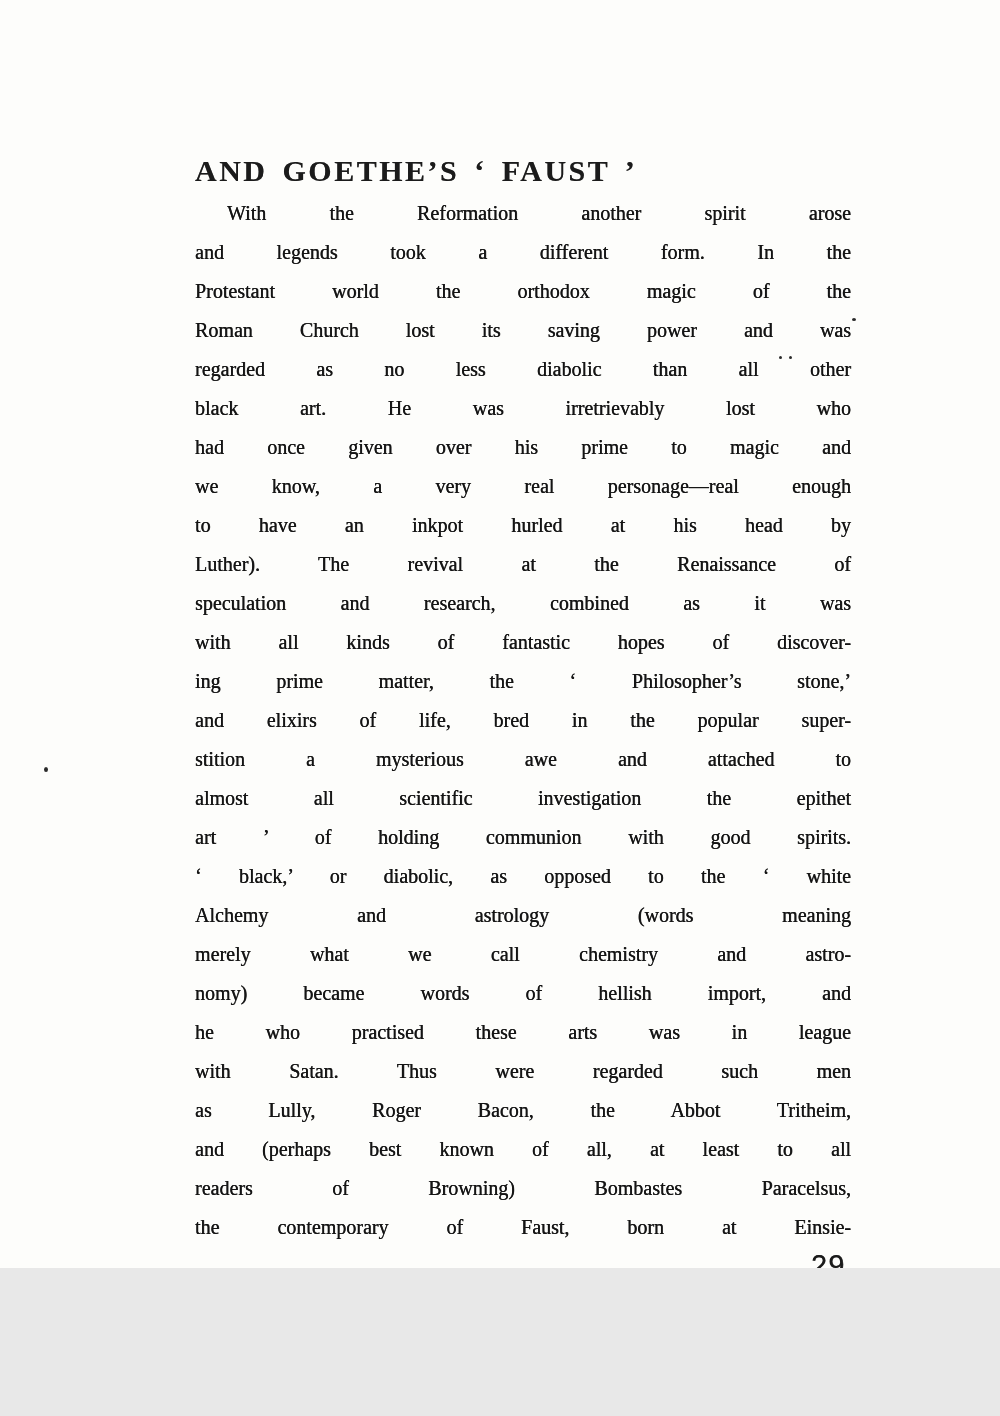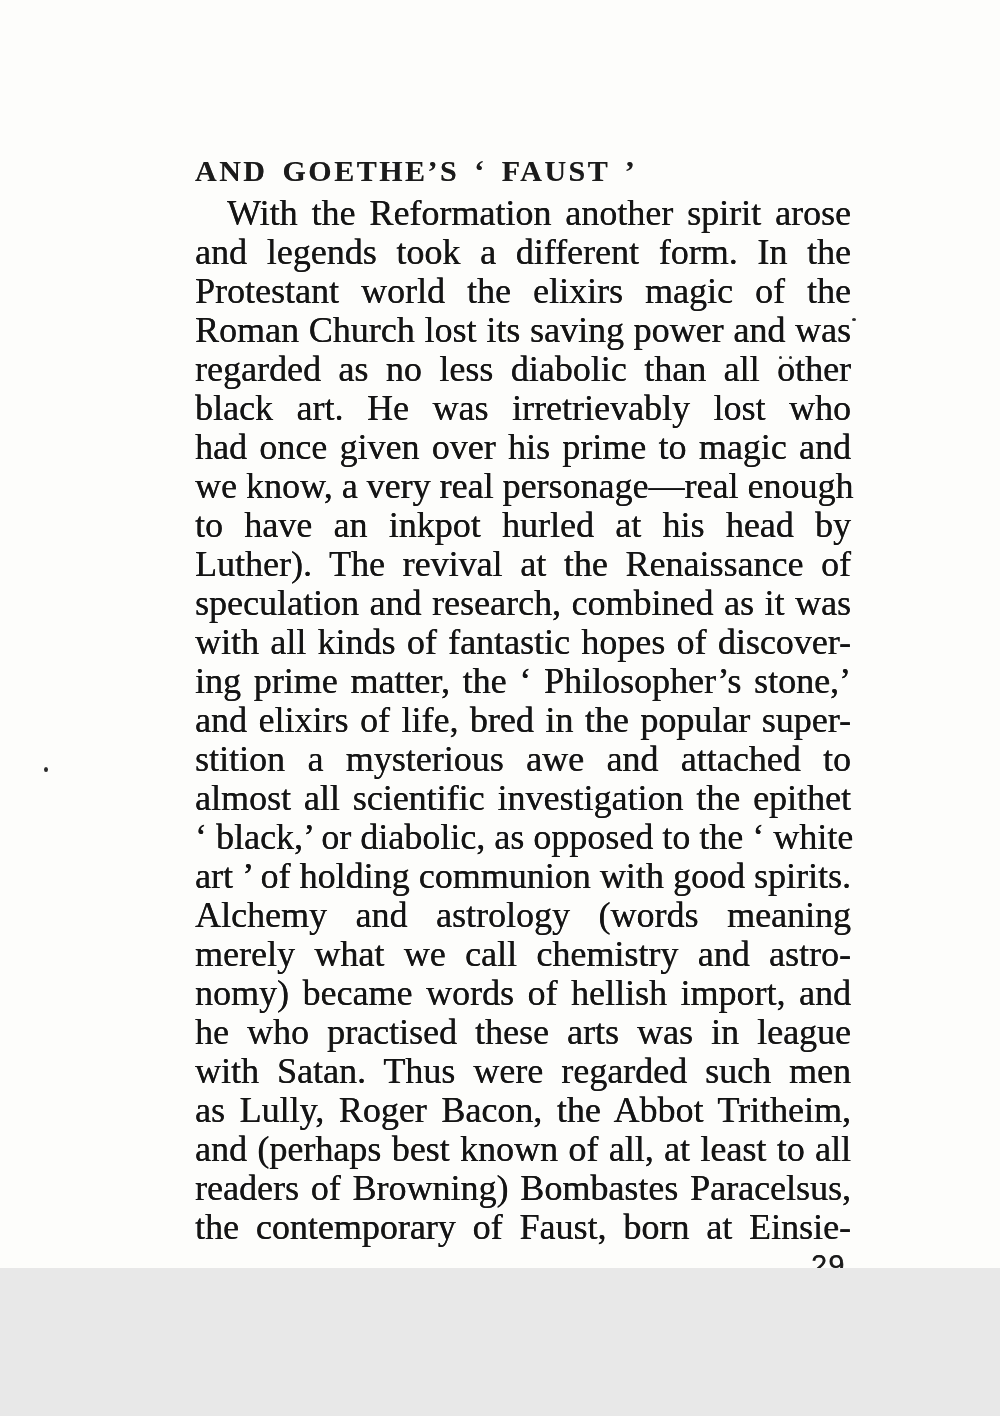--- a/index.html
+++ b/index.html
@@ -29,21 +29,21 @@
     word-spacing: 5px;
     font-weight: bold;
     color: #1b1b1b;
     text-shadow: 0 0 0.6px rgba(20,20,20,0.55);
     white-space: nowrap;
   }
 
   .lines { margin-top: 1px; }
 
   .line {
-    font-size: 36px;
+    font-size: 20px;
     line-height: 39px;
     text-align: justify;
     text-align-last: justify;
     color: #141414;
     text-shadow: 0.35px 0 0 rgba(20,20,20,0.8), 0 0 0.5px rgba(20,20,20,0.45);
     white-space: nowrap; 
   }
   .line.indent { text-indent: 32px; }
 
   .page-number-row {
@@ -72,36 +72,36 @@
 <body>
 
 <div class="page">
   <div class="textblock">
 
     <div class="running-head">AND GOETHE’S ‘ FAUST ’</div>
 
     <div class="lines">
       <div class="line indent">With the Reformation another spirit arose</div>
       <div class="line">and legends took a different form.  In the</div>
-      <div class="line">Protestant world the elixirs magic of the</div>
+      <div class="line">Protestant world the orthodox magic of the</div>
       <div class="line">Roman Church lost its saving power and was</div>
       <div class="line">regarded as no less diabolic than all other</div>
       <div class="line">black art.  He was irretrievably lost who</div>
       <div class="line">had once given over his prime to magic and</div>
       <div class="line">we know, a very real personage—real enough</div>
       <div class="line">to have an inkpot hurled at his head by</div>
       <div class="line">Luther).  The revival at the Renaissance of</div>
       <div class="line">speculation and research, combined as it was</div>
       <div class="line">with all kinds of fantastic hopes of discover-</div>
       <div class="line">ing prime matter, the ‘ Philosopher’s stone,’</div>
       <div class="line">and elixirs of life, bred in the popular super-</div>
       <div class="line">stition a mysterious awe and attached to</div>
       <div class="line">almost all scientific investigation the epithet</div>
+      <div class="line">art ’ of holding communion with good spirits.</div>
       <div class="line">‘ black,’ or diabolic, as opposed to the ‘ white</div>
-      <div class="line">art ’ of holding communion with good spirits.</div>
       <div class="line">Alchemy and astrology (words meaning</div>
       <div class="line">merely what we call chemistry and astro-</div>
       <div class="line">nomy) became words of hellish import, and</div>
       <div class="line">he who practised these arts was in league</div>
       <div class="line">with Satan.  Thus were regarded such men</div>
       <div class="line">as Lully, Roger Bacon, the Abbot Tritheim,</div>
       <div class="line">and (perhaps best known of all, at least to all</div>
       <div class="line">readers of Browning) Bombastes Paracelsus,</div>
       <div class="line">the contemporary of Faust, born at Einsie-</div>
     </div>

